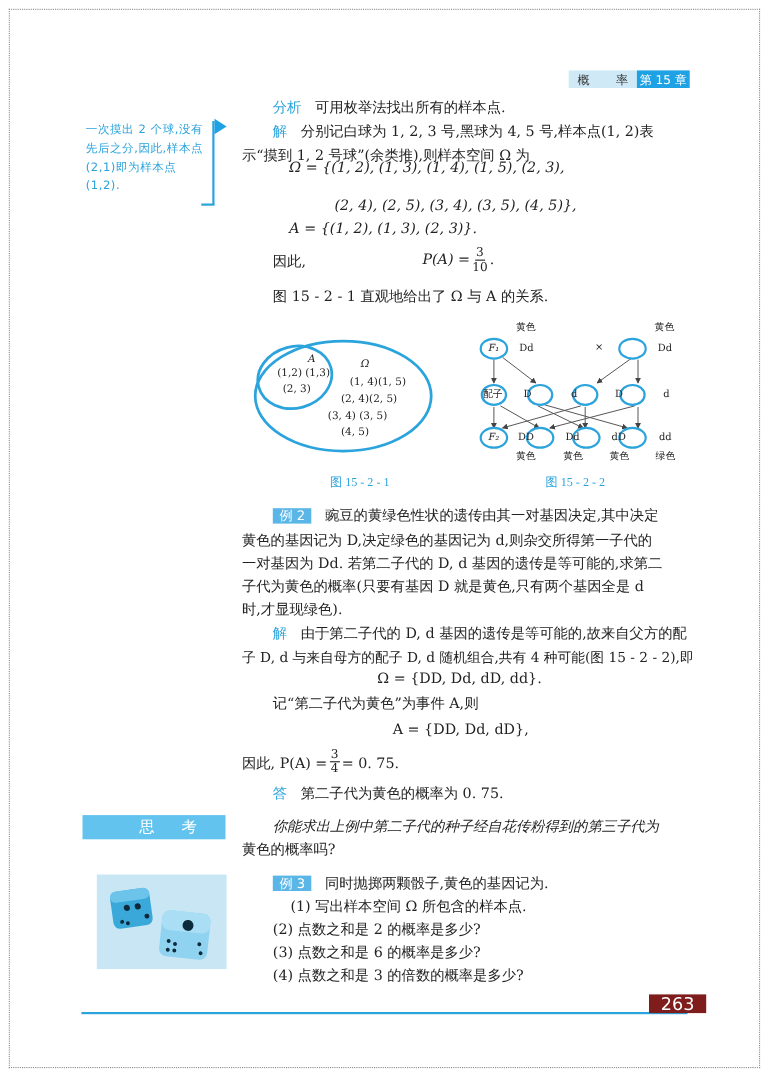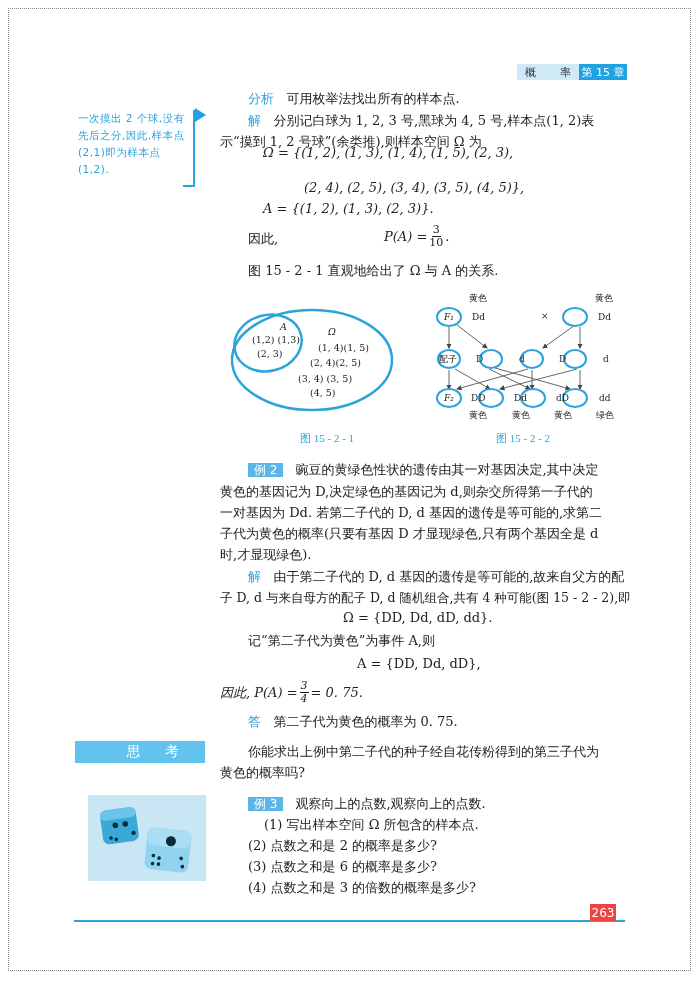--- a/index.html
+++ b/index.html
@@ -21,22 +21,22 @@
   .note-flag { position:absolute; left:195px; top:108px; width:0; height:0;
                border-top:7px solid transparent; border-bottom:7px solid transparent; border-left:11px solid #1fa2e3; }
   .tag { background:#5ab6e6; color:#fff; padding:0 6px; font-size:12px; font-family:"DejaVu Sans", sans-serif; margin-right:12px; }
   .frac { display:inline-flex; flex-direction:column; align-items:center; vertical-align:middle; font-size:11px; line-height:12px; margin:0 2px; }
   .frac .n { border-bottom:1px solid #222; padding:0 1px; }
   .caption { font-size:11px; color:#2ba3dc; font-family:Liberation Serif, serif;margin-left:28px; }
   .think { position:absolute; left:75px; top:741px; width:130px; height:22px; background:#63c3ef;
            color:#fff; font-size:14px; display:flex; align-items:center; justify-content:flex-end; padding-right:16px; box-sizing:border-box; letter-spacing:10px; font-family:"DejaVu Sans", sans-serif; }
   .dice { position:absolute; left:88px; top:795px; width:118px; height:86px; background:#c9e6f4; overflow:hidden; }
   .footline { position:absolute; left:74px; top:920px; width:551px; height:2px; background:#2ba3dc; }
-  .pagenum { position:absolute; left:590px; top:904px; width:26px; height:17px; background:#ef4444; color:#fff;
-             font-size:12px; display:flex; align-items:center; justify-content:center; font-family:"DejaVu Sans", sans-serif; }
+  .pagenum { position:absolute; left:590px; top:904px; width:52px; height:17px; background:#7f1d1d; color:#fff;
+             font-size:16px; display:flex; align-items:center; justify-content:center; font-family:"DejaVu Sans", sans-serif; }
   .italic { font-style:italic; }
 </style>
 </head>
 <body>
 
 <div class="frame"></div>
 
 <div class="hdr">
   <div class="a">
     <span>概</span>
@@ -142,44 +142,44 @@
   <div class="abs" style="left:118px; top:120px;">黄色</div>
   <div class="abs" style="left:160px; top:120px;">绿色</div>
 </div>
 <div class="abs caption" style="left:468px; top:431px;">图 15 - 2 - 2</div>
 
 <div class="abs txt" style="left:248px; top:459px;">
   <span class="tag">例 2</span><span>豌豆的黄绿色性状的遗传由其一对基因决定,其中决定</span>
 </div>
 <div class="abs txt" style="left:220px; top:481px;">黄色的基因记为 D,决定绿色的基因记为 d,则杂交所得第一子代的</div>
 <div class="abs txt" style="left:220px; top:502px;">一对基因为 Dd. 若第二子代的 D, d 基因的遗传是等可能的,求第二</div>
-<div class="abs txt" style="left:220px; top:523px;">子代为黄色的概率(只要有基因 D 才显现绿色,只有两个基因全是 d</div>
+<div class="abs txt" style="left:220px; top:523px;">子代为黄色的概率(只要有基因 D 就是黄色,只有两个基因全是 d</div>
 <div class="abs txt" style="left:220px; top:544px;">时,才显现绿色).</div>
 
 <div class="abs txt" style="left:248px; top:566px;">
   <span class="blue">解</span>&nbsp;&nbsp;&nbsp;<span>由于第二子代的 D, d 基因的遗传是等可能的,故来自父方的配</span>
 </div>
 <div class="abs txt" style="left:220px; top:587px; font-size:12.5px;">子 D, d 与来自母方的配子 D, d 随机组合,共有 4 种可能(图 15 - 2 - 2),即</div>
 <div class="abs txt" style="left:343px; top:607px;">Ω = {DD, Dd, dD, dd}.</div>
 <div class="abs txt" style="left:248px; top:630px;">记“第二子代为黄色”为事件 A,则</div>
 <div class="abs txt" style="left:357px; top:653px;">A = {DD, Dd, dD},</div>
-<div class="abs txt" style="left:220px; top:680px; display:flex; align-items:center;font-style:italic;">
+<div class="abs txt" style="left:220px; top:680px; display:flex; align-items:flex-end;">
   <span>因此, P(A) =</span>
   <span class="frac">
     <span class="n">3</span>
     <span>4</span>
   </span>
   <span>= 0. 75.</span>
 </div>
 <div class="abs txt" style="left:248px; top:711px;">
   <span class="blue">答</span>&nbsp;&nbsp;&nbsp;<span>第二子代为黄色的概率为 0. 75.</span>
 </div>
 
 <div class="think">思 考</div>
-<div class="abs txt" style="left:248px; top:741px;">你能求出上例中第二子代的种子经自花传粉得到的第三子代为</div>
+<div class="abs txt" style="left:248px; top:741px;font-style:italic;">你能求出上例中第二子代的种子经自花传粉得到的第三子代为</div>
 <div class="abs txt" style="left:220px; top:762px;">黄色的概率吗?</div>
 
 <div class="dice">
   <svg width="118" height="86">
     <g transform="rotate(-8 30 35)">
       <rect x="14" y="14" width="36" height="34" rx="6" fill="#3aa9d9"></rect>
       <rect x="14" y="14" width="36" height="10" rx="5" fill="#6cc4ea"></rect>
       <circle cx="28" cy="30" r="2.8" fill="#0d2a3a"></circle>
       <circle cx="38" cy="30" r="2.8" fill="#0d2a3a"></circle>
       <circle cx="22" cy="42" r="1.8" fill="#0d2a3a"></circle>
@@ -194,21 +194,21 @@
       <circle cx="72" cy="64" r="1.8" fill="#0d2a3a"></circle>
       <circle cx="66" cy="70" r="1.8" fill="#0d2a3a"></circle>
       <circle cx="72" cy="70" r="1.8" fill="#0d2a3a"></circle>
       <circle cx="94" cy="62" r="1.8" fill="#0d2a3a"></circle>
       <circle cx="96" cy="70" r="1.8" fill="#0d2a3a"></circle>
     </g>
   </svg>
 </div>
 
 <div class="abs txt" style="left:248px; top:793px;">
-  <span class="tag">例 3</span><span>观察向上的点数,观察向上的点数.</span>
+  <span class="tag">例 3</span><span>同时抛掷两颗骰子,黄色的基因记为.</span>
 </div>
 <div class="abs txt" style="left:248px; top:814px;margin-left:16px;">(1) 写出样本空间 Ω 所包含的样本点.</div>
 <div class="abs txt" style="left:248px; top:835px;">(2) 点数之和是 2 的概率是多少?</div>
 <div class="abs txt" style="left:248px; top:856px;">(3) 点数之和是 6 的概率是多少?</div>
 <div class="abs txt" style="left:248px; top:877px;">(4) 点数之和是 3 的倍数的概率是多少?</div>
 
 <div class="footline"></div>
 <div class="pagenum">263</div>
 
 </body></html>

